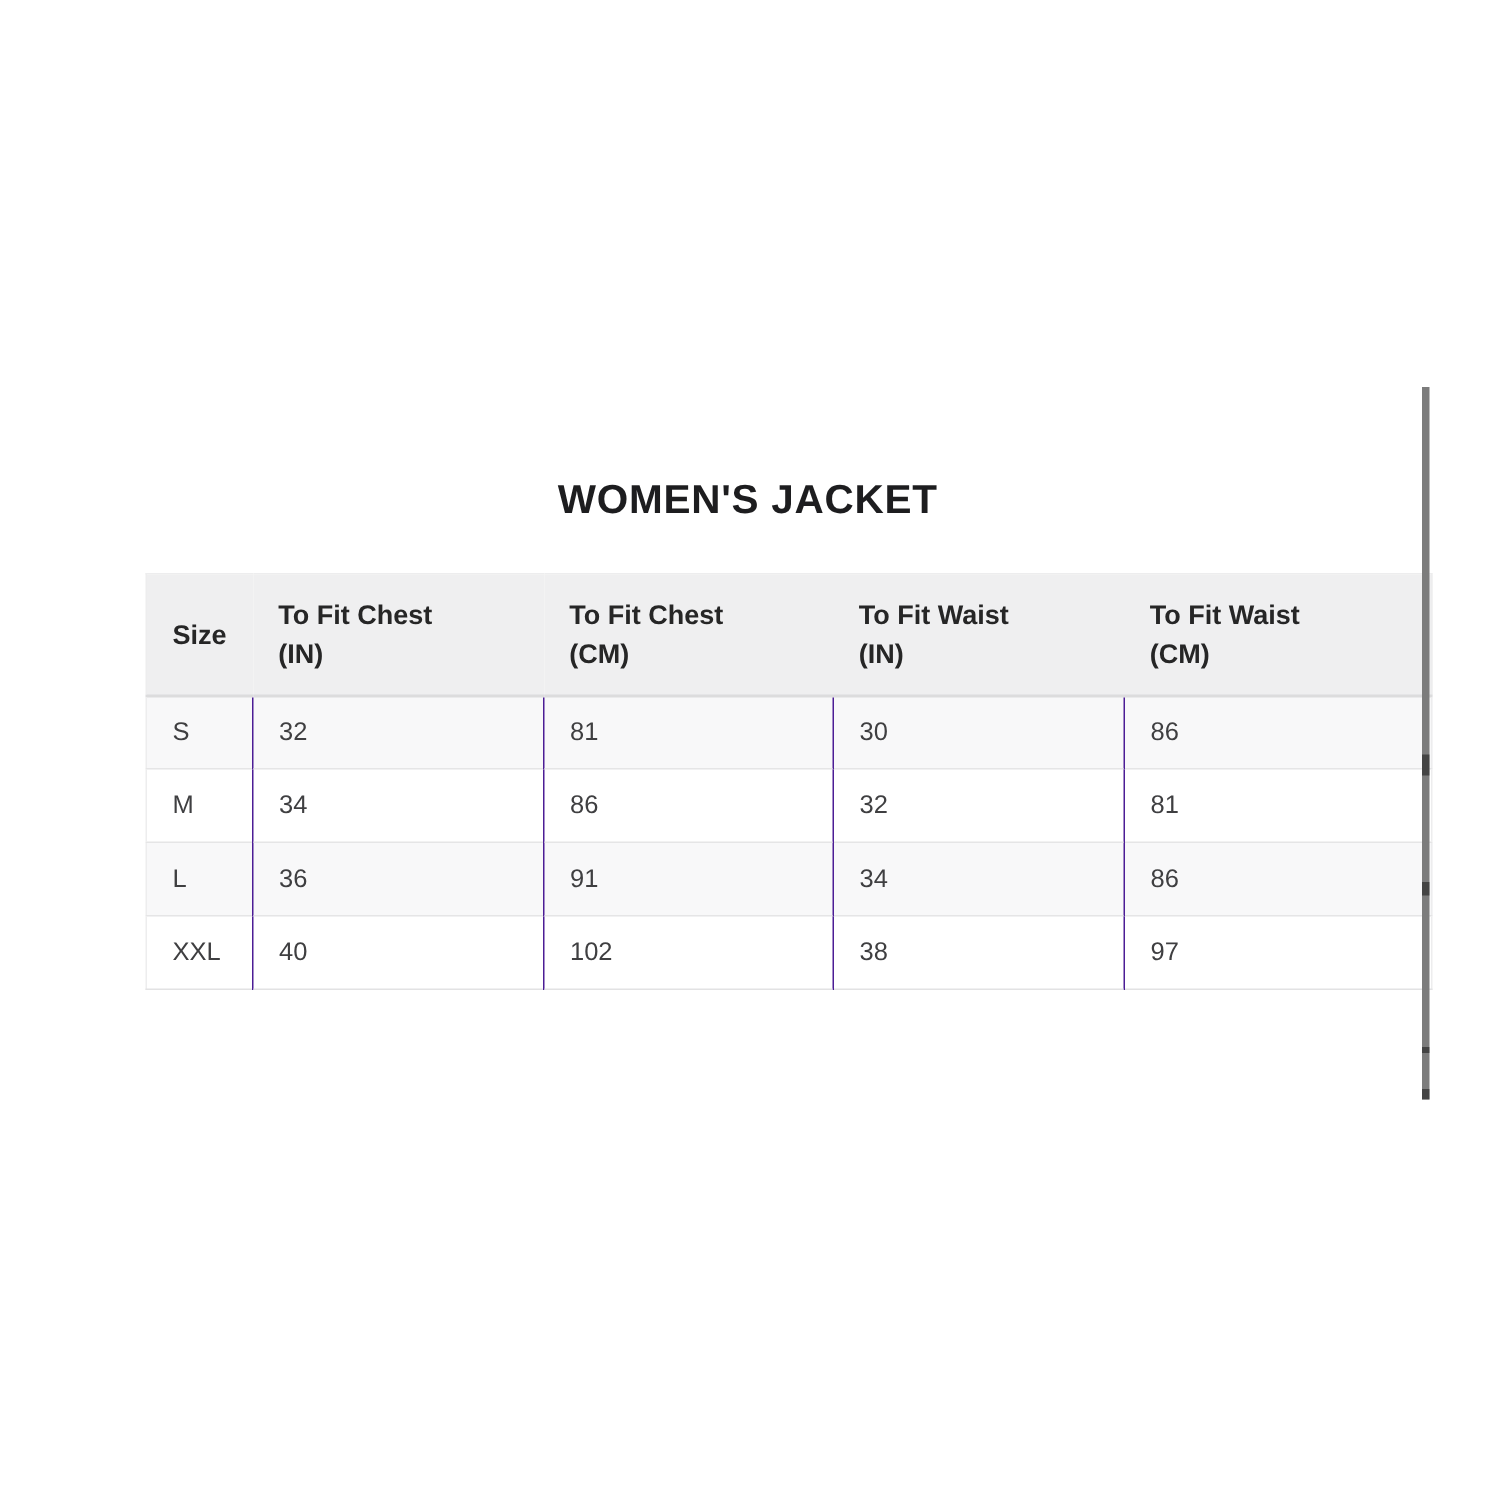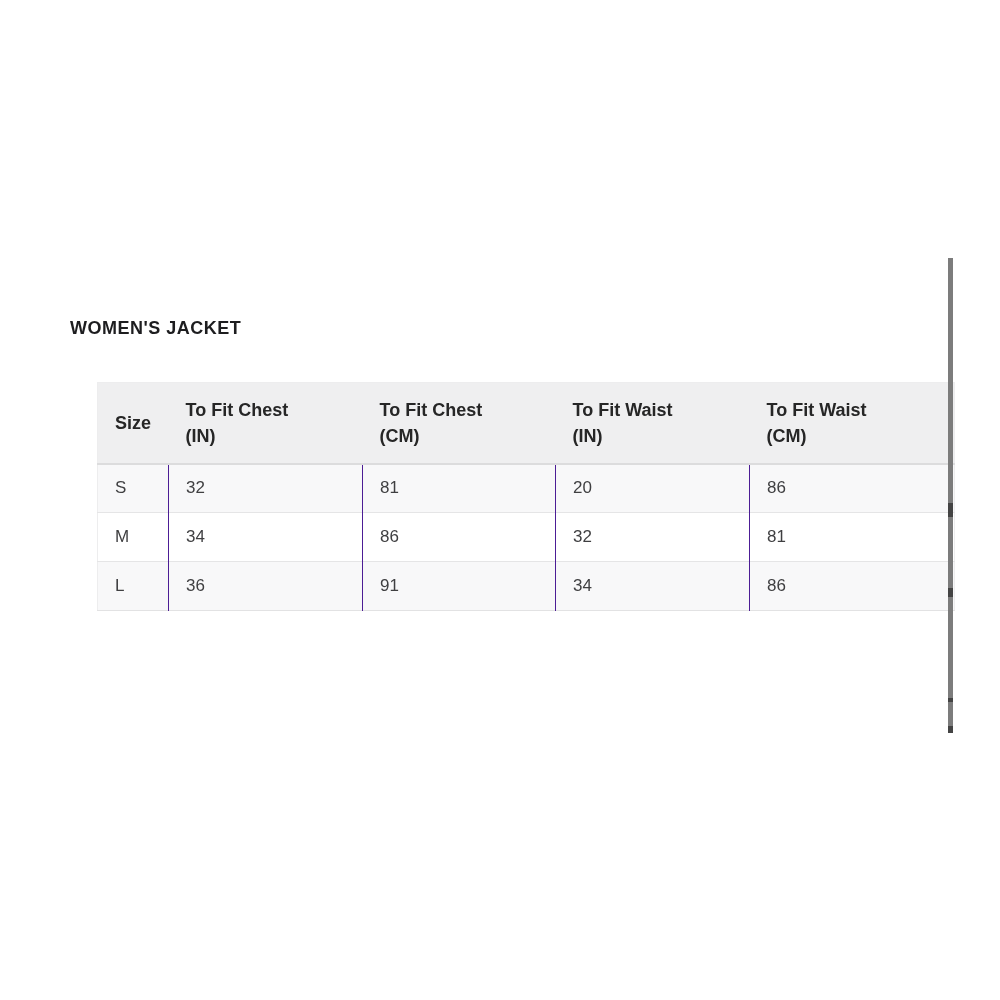--- a/index.html
+++ b/index.html
@@ -6,21 +6,22 @@
   html, body {
     width: 1000px; height: 1000px;
     background: #ffffff;
     font-family: "Liberation Sans", "DejaVu Sans", sans-serif;
     overflow: hidden;
     position: relative;
   }
   .page-title {
     position: absolute;
     left: 70px; top: 318px; width: 857px;
-    font-size: 18px;
+    text-align: center;
+    font-size: 27px;
     font-weight: bold;
     letter-spacing: 0.5px;
     color: #1d1d1f;
   }
   .chart-wrap {
     position: absolute;
     left: 70px; top: 382px; width: 857px; padding-left: 27px;
   }
   table.size-chart {
     width: 857px;
@@ -108,37 +109,44 @@
           <span class="th-label">To Fit Waist</span>
           <span class="th-sub">(CM)</span>
         </th>
       </tr>
     </thead>
     <tbody>
       <tr>
         <td>S</td>
         <td>32</td>
         <td>81</td>
-        <td>20</td>
+        <td>30</td>
         <td>86</td>
       </tr>
       <tr>
         <td>M</td>
         <td>34</td>
         <td>86</td>
         <td>32</td>
         <td>81</td>
       </tr>
       <tr>
         <td>L</td>
         <td>36</td>
         <td>91</td>
         <td>34</td>
         <td>86</td>
       </tr>
+      <tr>
+        <td>XXL</td>
+        <td>40</td>
+        <td>102</td>
+        <td>38</td>
+        <td>97</td>
+      </tr>
     </tbody>
   </table>
 </div>
 
 <div class="edge-scrollbar">
   <div class="mark m1"></div>
   <div class="mark m2"></div>
   <div class="mark m3"></div>
   <div class="mark m4"></div>
 </div>

